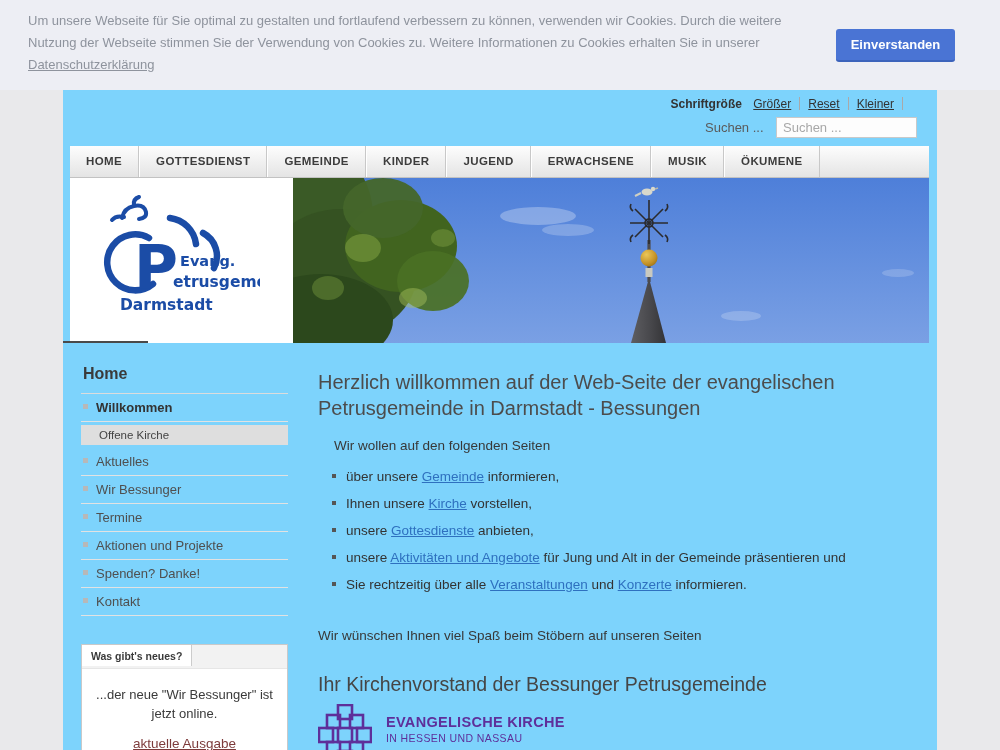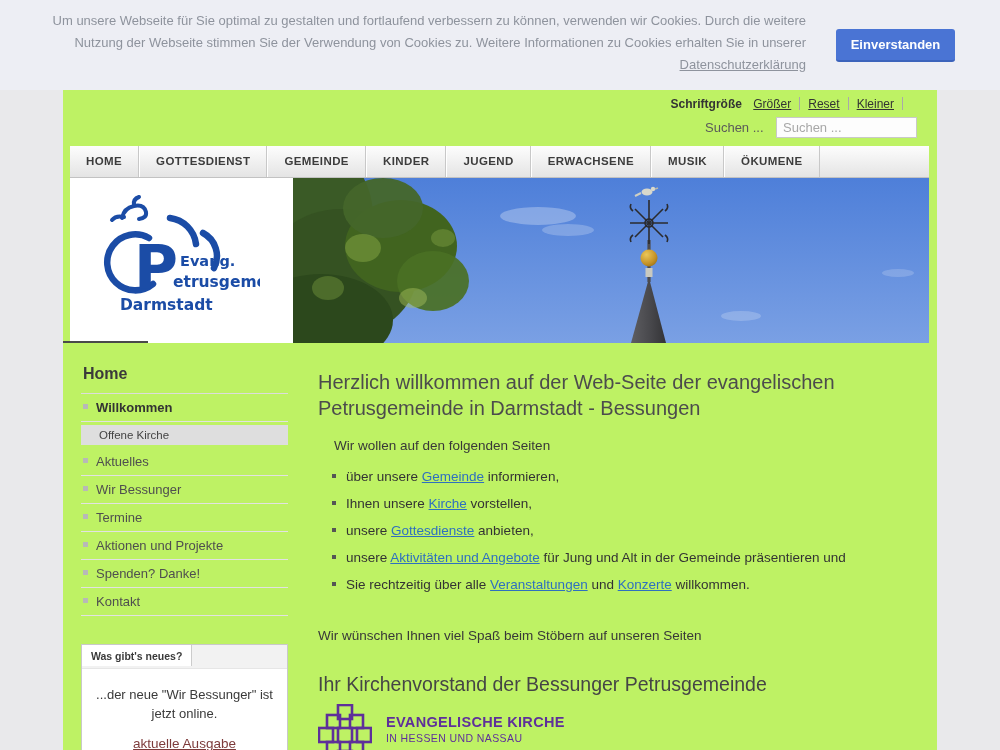--- a/index.html
+++ b/index.html
@@ -3,30 +3,30 @@
 <meta charset="utf-8">
 <style>
   html,body{margin:0;padding:0;}
   body{
     width:1000px;height:750px;position:relative;overflow:hidden;
     background:#e9e9eb;
     font-family:"Liberation Sans","DejaVu Sans",sans-serif;
   }
   
   .cookie-banner{position:absolute;left:0;top:0;width:1000px;height:90px;background:#edeef4;z-index:9;}
-  .cookie-text{position:absolute;left:28px;top:10px;width:778px;font-size:13px;line-height:22px;color:#8e939d;text-align:right;}
+  .cookie-text{position:absolute;left:28px;top:10px;width:778px;font-size:13px;line-height:22px;color:#8e939d;}
   .cookie-link{color:#8e939d;text-decoration:underline;cursor:pointer;}
   .cookie-btn{
     position:absolute;left:836px;top:29px;width:119px;height:33px;
     background:var(--accent_blue,#4a74d4);color:#fff;font-weight:bold;font-size:13px;
     border:none;border-bottom:2px solid #3c63bb;border-radius:3px;cursor:pointer;
     font-family:inherit;
   }
   
-  .page{position:absolute;left:63px;top:90px;width:874px;height:660px;background:#bef264;}
+  .page{position:absolute;left:63px;top:90px;width:874px;height:660px;background:#7dd3fc;}
   
   .fontsize-row{position:absolute;top:7px;right:26px;font-size:12px;color:#333;white-space:nowrap;}
   .fontsize-label{font-weight:bold;margin-right:8px;}
   .fs-link{color:#333;text-decoration:underline;cursor:pointer;}
   .pipe{display:inline-block;width:1px;height:13px;background:#a9a9a9;margin:0 8px;vertical-align:-2px;}
   .search-row{position:absolute;top:27px;right:20px;white-space:nowrap;}
   .search-label{font-size:13px;color:#5a5a5a;margin-right:8px;vertical-align:middle;}
   .search-input{
     width:127px;height:17px;border:1px solid #c9c9c9;background:#fdfdfd;
     font-size:13px;padding:1px 6px;color:#666;vertical-align:middle;font-family:inherit;
@@ -232,21 +232,21 @@
 
   <div class="main-col">
     <h1 class="page-title">Herzlich willkommen auf der Web-Seite der evangelischen Petrusgemeinde in Darmstadt - Bessungen</h1>
     <p class="intro">Wir wollen auf den folgenden Seiten</p>
 
     <ul class="topic-list">
       <li><span>über unsere </span><a class="content-link">Gemeinde</a><span> informieren,</span></li>
       <li><span>Ihnen unsere </span><a class="content-link">Kirche</a><span> vorstellen,</span></li>
       <li><span>unsere </span><a class="content-link">Gottesdienste</a><span> anbieten,</span></li>
       <li><span>unsere </span><a class="content-link">Aktivitäten und Angebote</a><span> für Jung und Alt in der Gemeinde präsentieren und</span></li>
-      <li><span>Sie rechtzeitig über alle </span><a class="content-link">Veranstaltungen</a><span> und </span><a class="content-link">Konzerte</a><span> willkommen.</span></li>
+      <li><span>Sie rechtzeitig über alle </span><a class="content-link">Veranstaltungen</a><span> und </span><a class="content-link">Konzerte</a><span> informieren.</span></li>
     </ul>
 
     <p class="closing">Wir wünschen Ihnen viel Spaß beim Stöbern auf unseren Seiten</p>
     <h2 class="vorstand-heading">Ihr Kirchenvorstand der Bessunger Petrusgemeinde</h2>
 
     <div class="ekhn-row">
       <svg width="54" height="62" viewBox="0 0 54 62">
         <g fill="none" stroke="#5e2f9a" stroke-width="2.6">
           <rect x="20" y="1" width="14" height="14"></rect>
           <rect x="9" y="11" width="13" height="13"></rect>

